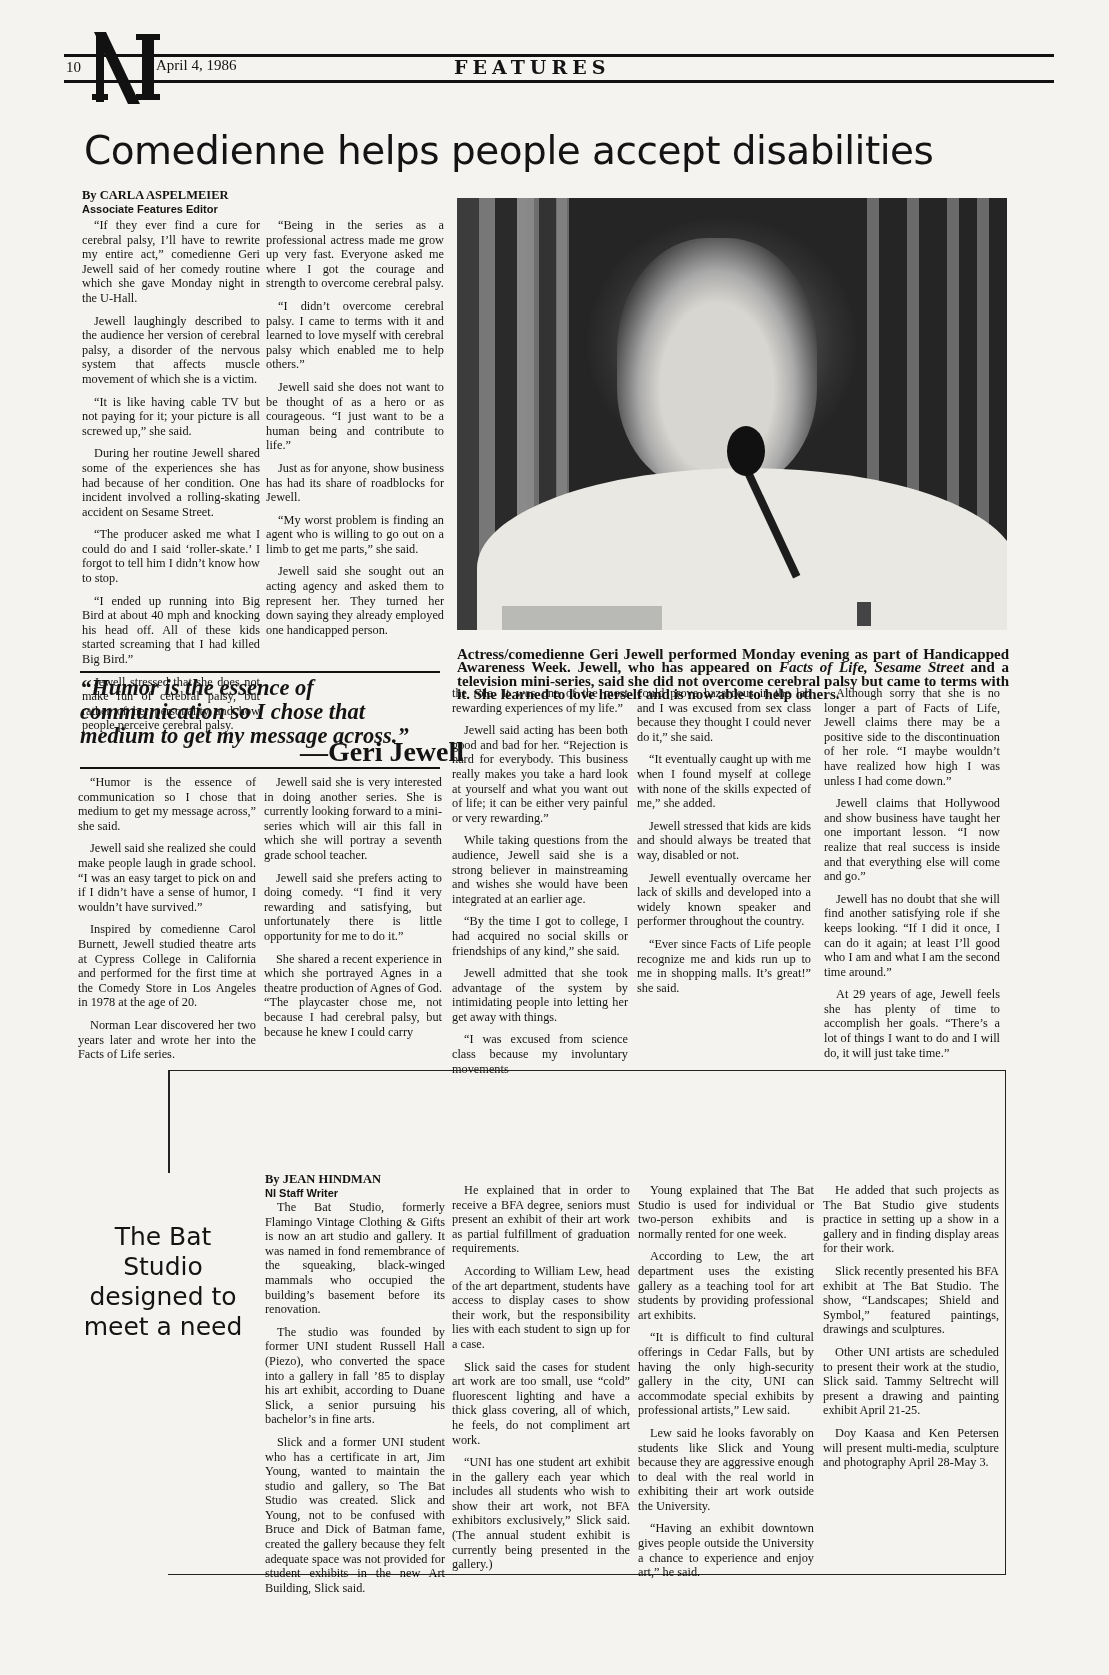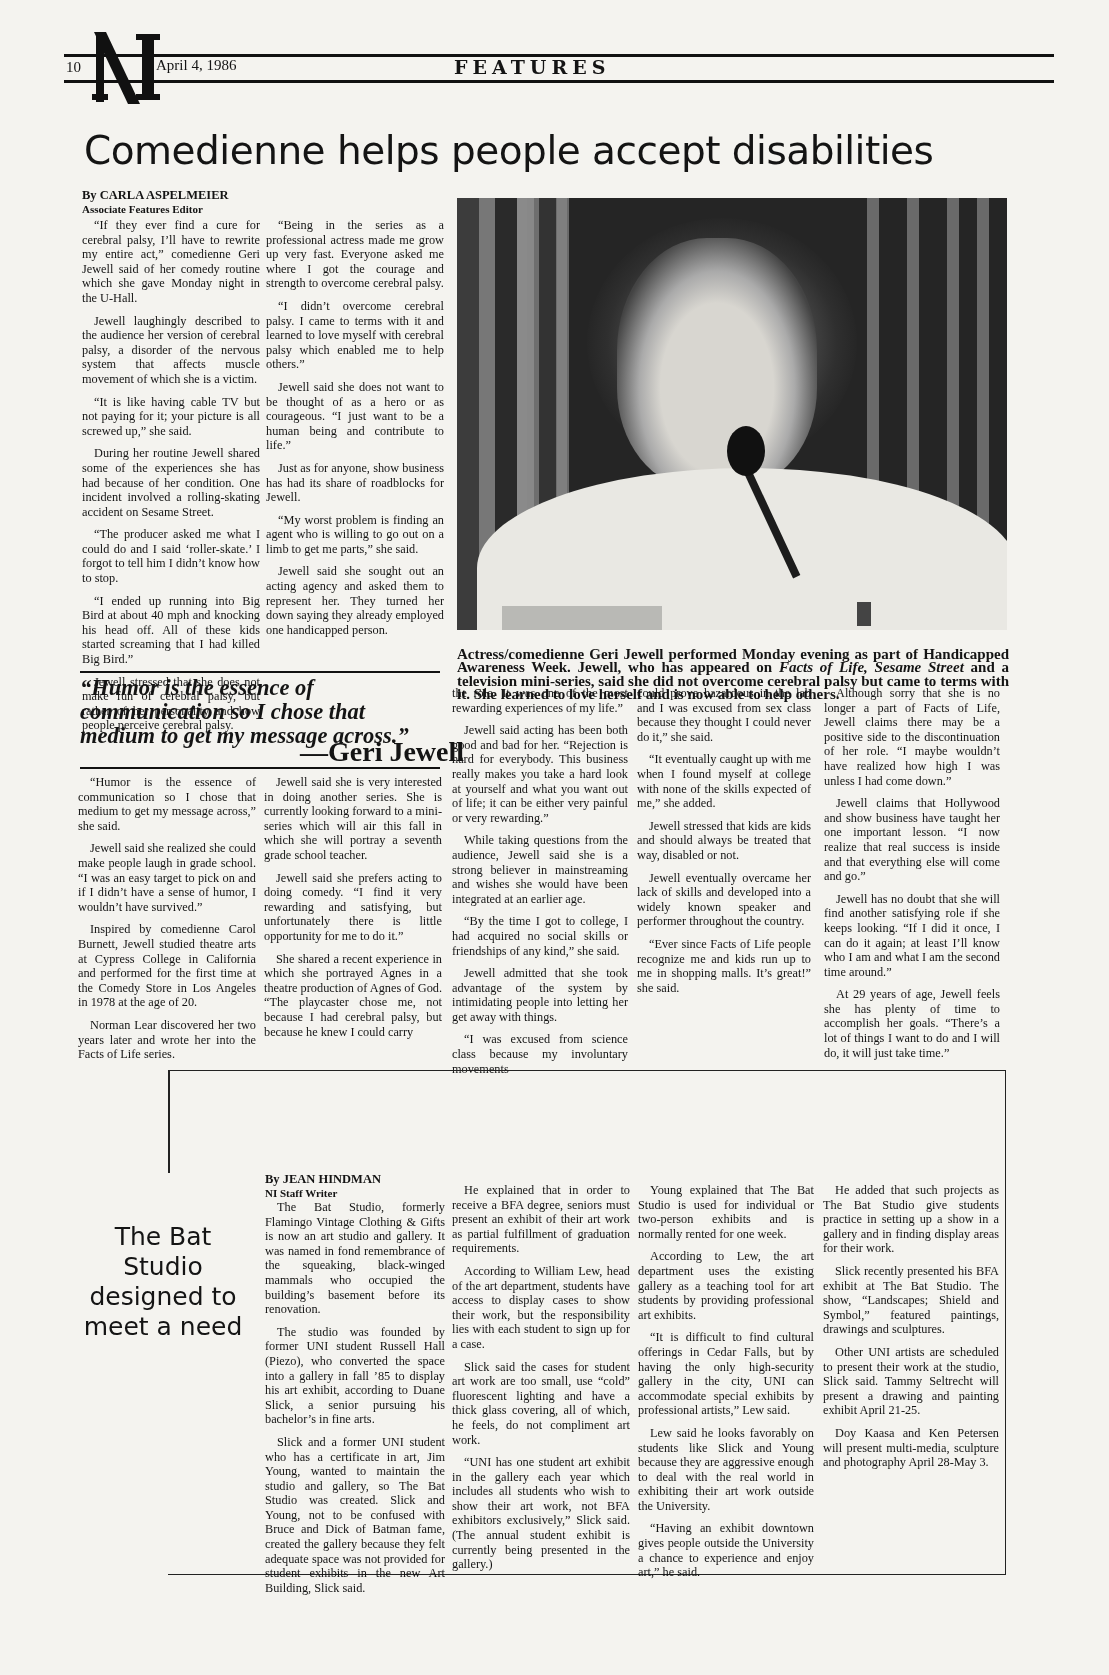--- a/index.html
+++ b/index.html
@@ -11,21 +11,21 @@
   .mh-logo { position: absolute; left: 28px; top: 6px; width: 80px; height: 72px; }
   .mh-rule-top { position: absolute; left: 0; right: 0; top: 28px; height: 3px; background: #111; }
   .mh-rule-bot { position: absolute; left: 0; right: 0; top: 54px; height: 3px; background: #111; }
   .mh-page { position: absolute; left: 2px; top: 33px; font-size: 15px; }
   .mh-date { position: absolute; left: 92px; top: 31px; font-size: 15px; }
   .mh-section { position: absolute; left: 390px; top: 30px; font-family: "DejaVu Serif", serif; font-weight: bold; font-size: 19px; letter-spacing: 5px; }
 
   .headline { position: absolute; left: 84px; top: 128px; font-family: "DejaVu Sans", sans-serif; font-size: 39px; font-weight: normal; letter-spacing: -0.5px; white-space: nowrap; }
 
   .byline { position: absolute; font-size: 12.5px; font-weight: bold; line-height: 14px; }
-  .byline .role { font-family: Liberation Serif, serif; font-size: 11px; font-weight: bold; }
+  .byline .role { font-family: Liberation Sans, sans-serif; font-size: 11px; font-weight: bold; }
 
   .col { position: absolute; font-size: 12.3px; line-height: 14.6px; text-align: justify; }
   .col p { text-indent: 12px; margin-bottom: 8px; }
 
   
   .photo-credit { position: absolute; left: 820px; top: 186px; font-family: "Liberation Sans", sans-serif; font-size: 10px; margin-top: 48px; }
   .photo { position: absolute; left: 457px; top: 198px; width: 550px; height: 432px; overflow: hidden;
     background: linear-gradient(90deg, #3c3c3c 0 4%, #777 4% 7%, #2a2a2a 7% 11%, #8a8a8a 11% 14%, #333 14% 18%, #6d6d6d 18% 20%, #252525 20% 100%); }
   .photo .stripe { position: absolute; top: 0; bottom: 0; width: 12px; background: #888; opacity: 0.7; }
   .photo .face { position: absolute; left: 160px; top: 40px; width: 200px; height: 250px; border-radius: 45% 45% 40% 40%; background: radial-gradient(ellipse at 50% 60%, #d8d6d0 0 40%, #aaa 55%, #444 75%, #2b2b2b 100%); }
@@ -144,21 +144,21 @@
   <p style="text-indent:0">could prove hazardous in the lab and I was excused from sex class because they thought I could never do it,” she said.</p>
   <p>“It eventually caught up with me when I found myself at college with none of the skills expected of me,” she added.</p>
   <p>Jewell stressed that kids are kids and should always be treated that way, disabled or not.</p>
   <p>Jewell eventually overcame her lack of skills and developed into a widely known speaker and performer throughout the country.</p>
   <p>“Ever since Facts of Life people recognize me and kids run up to me in shopping malls. It’s great!” she said.</p>
 </div>
 
 <div class="col" style="left:824px;top:686px;width:176px;">
   <p>Although sorry that she is no longer a part of Facts of Life, Jewell claims there may be a positive side to the discontinuation of her role. “I maybe wouldn’t have realized how high I was unless I had come down.”</p>
   <p>Jewell claims that Hollywood and show business have taught her one important lesson. “I now realize that real success is inside and that everything else will come and go.”</p>
-  <p>Jewell has no doubt that she will find another satisfying role if she keeps looking. “If I did it once, I can do it again; at least I’ll know who I am and what I am the second time around.”</p>
+  <p>Jewell has no doubt that she will find another satisfying role if she keeps looking. “If I did it once, I can do it again; at least I’ll good who I am and what I am the second time around.”</p>
   <p>At 29 years of age, Jewell feels she has plenty of time to accomplish her goals. “There’s a lot of things I want to do and I will do, it will just take time.”</p>
 </div>
 
 <div class="box"></div>
 <div class="box-vline"></div>
 
 <h2 class="sidehead">The Bat Studio designed to meet a need</h2>
 
 <div class="byline" style="left:265px;top:1172px;">
   <div>By JEAN HINDMAN</div>

